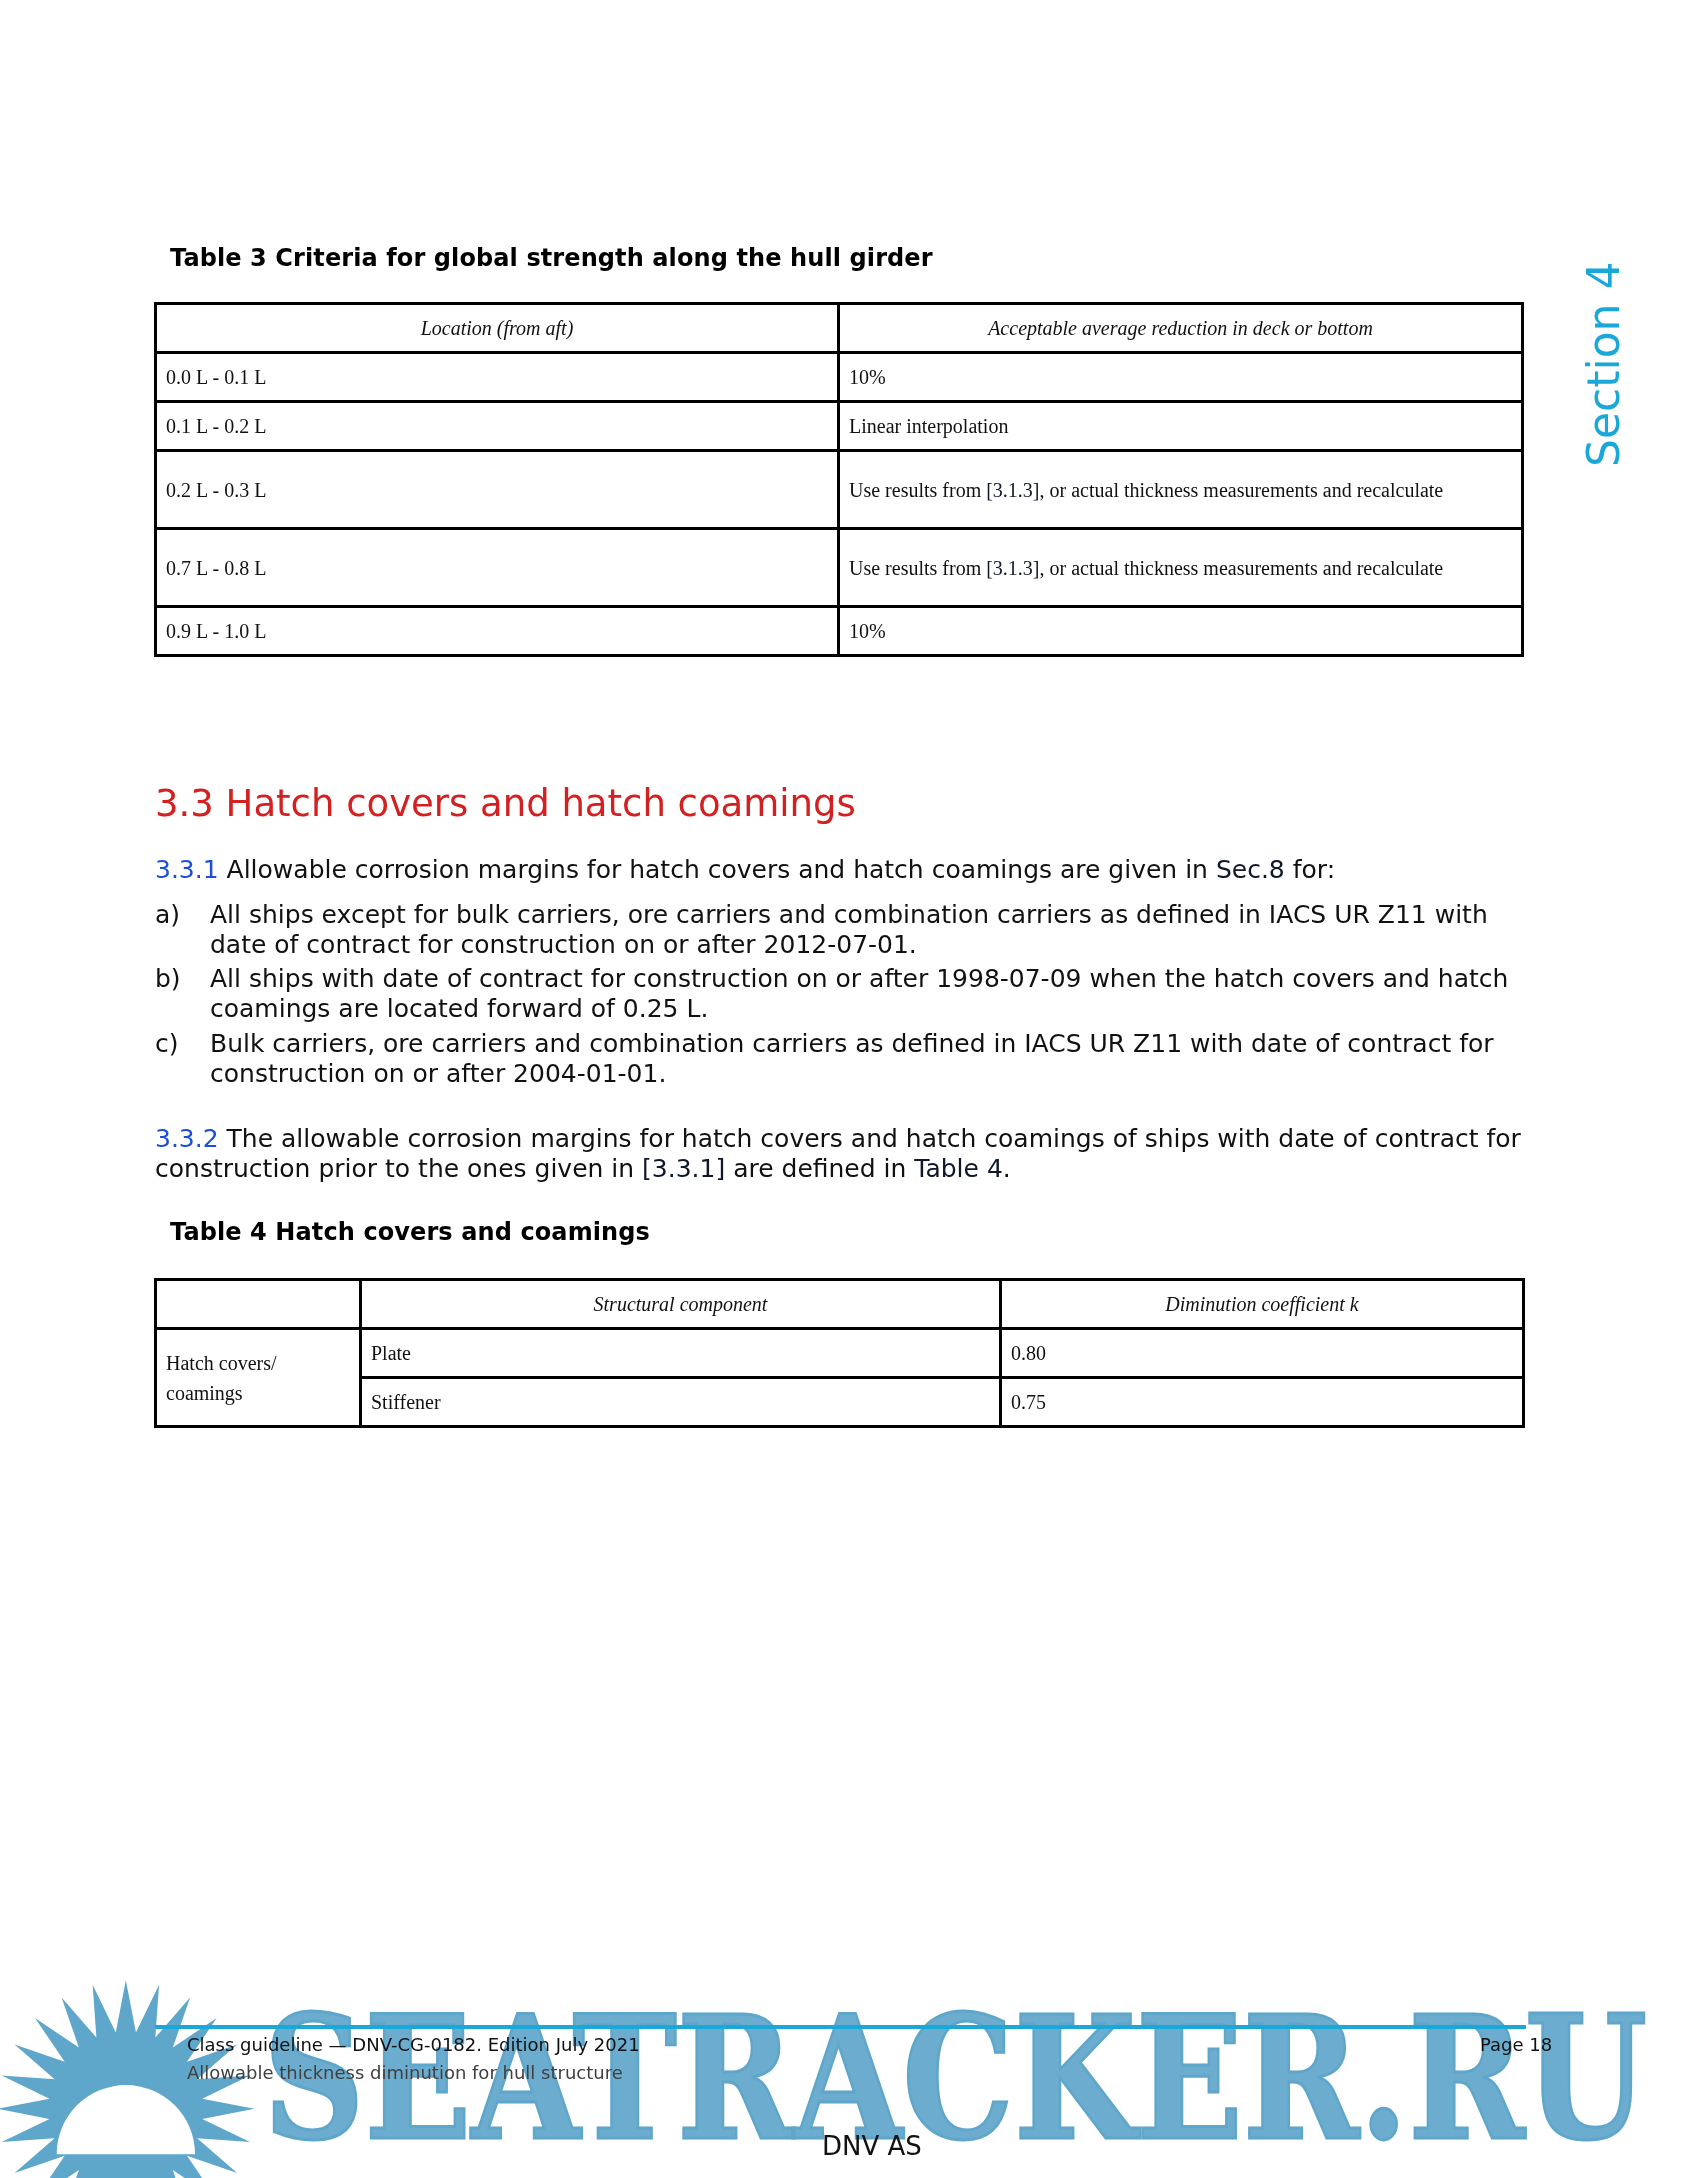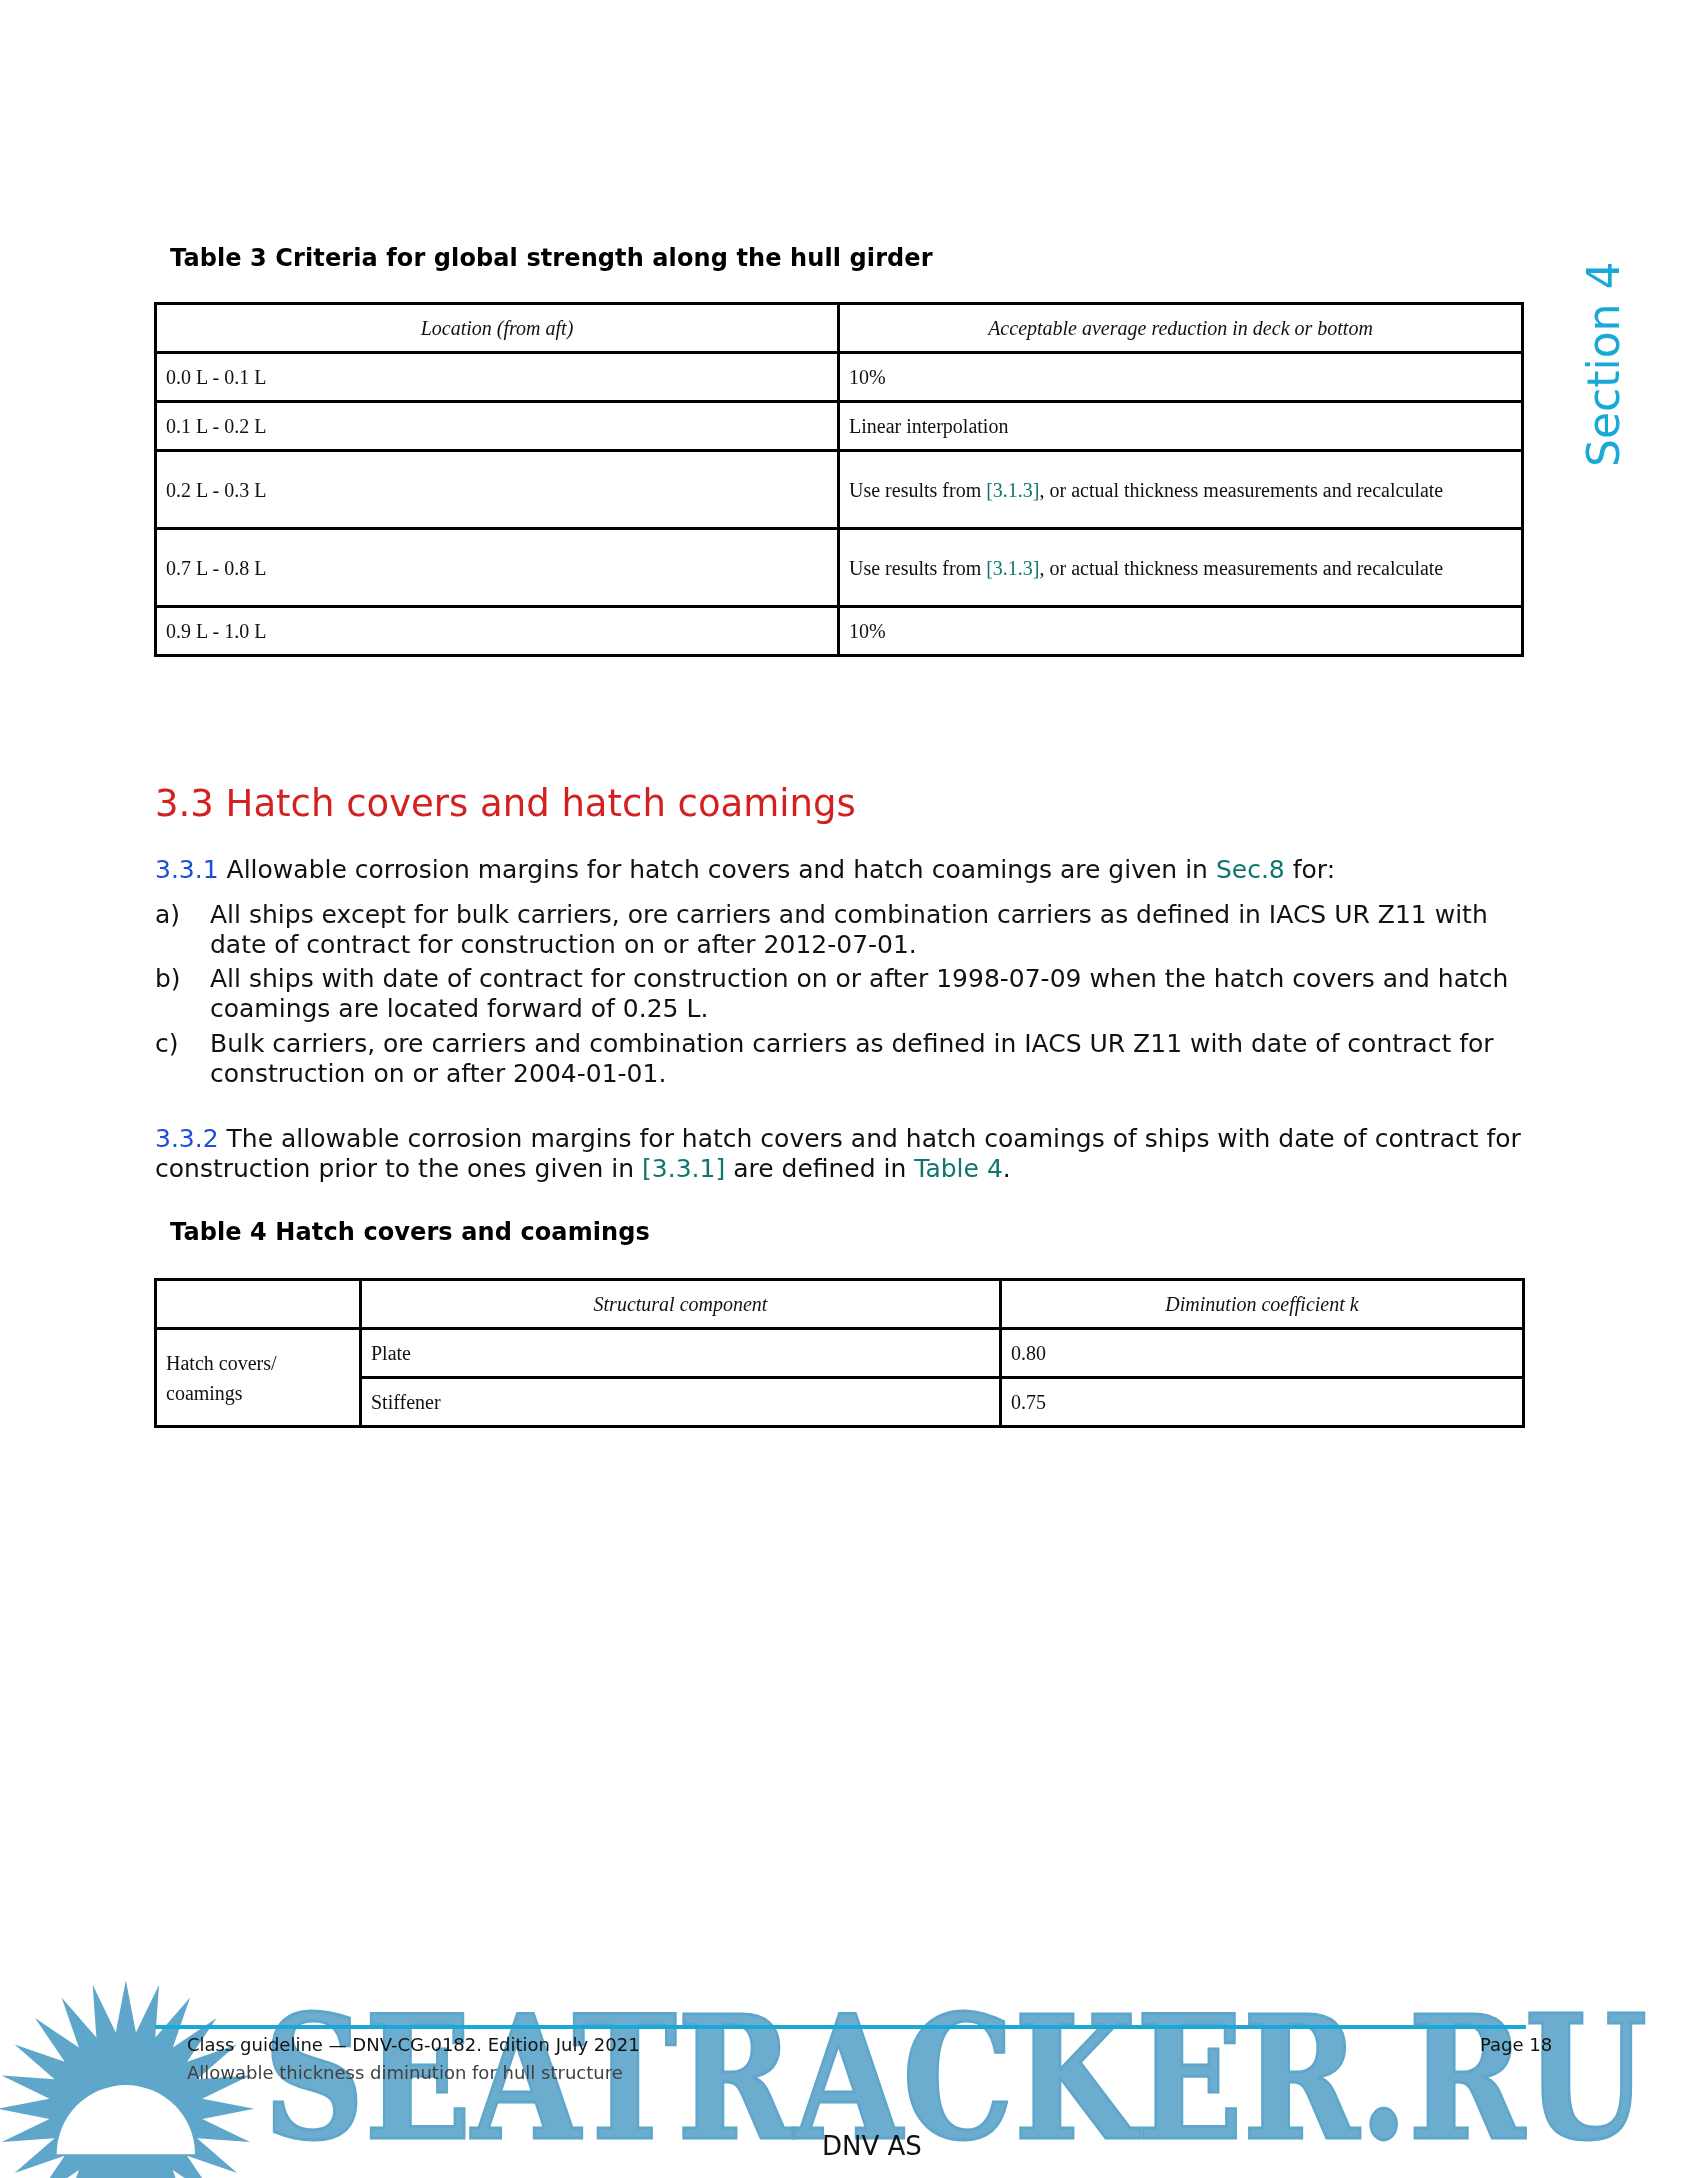--- a/index.html
+++ b/index.html
@@ -14,21 +14,21 @@
     }
     table.grid {
       position: absolute; border-collapse: collapse; table-layout: fixed;
       font-family: Liberation Serif, serif; font-size: 20px; color: #111;
     }
     table.grid td, table.grid th {
       border: 3.5px solid #000; padding: 0 9px; vertical-align: middle;
       text-align: left; font-weight: normal; line-height: 30px;
     }
     table.grid th { font-style: italic; text-align: center; }
-    .link { color: #0f766e; }
+    .link { color: #0f172a; }
     .section-tab {
       left: 1574px; top: 259px; width: 59px; height: 208px;
       color: #1aa8d8; font-size: 44px; font-family: "DejaVu Sans", sans-serif;
       writing-mode: vertical-rl; transform: rotate(180deg);
       text-align: left; line-height: 59px; white-space: nowrap;
     }
     .h2 {
       left: 155px; top: 782px; color: #d42020; font-size: 37px;
       font-family: "DejaVu Sans", sans-serif; white-space: nowrap;
     }

